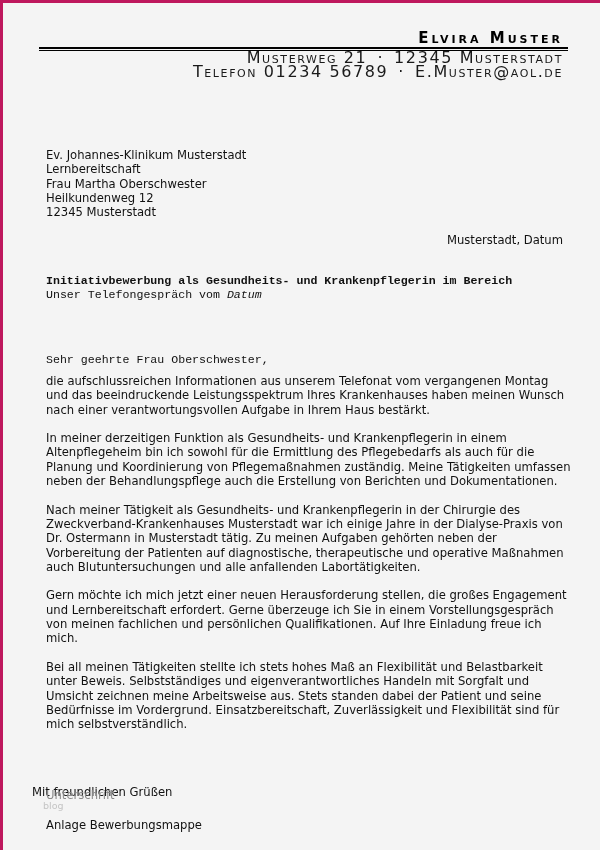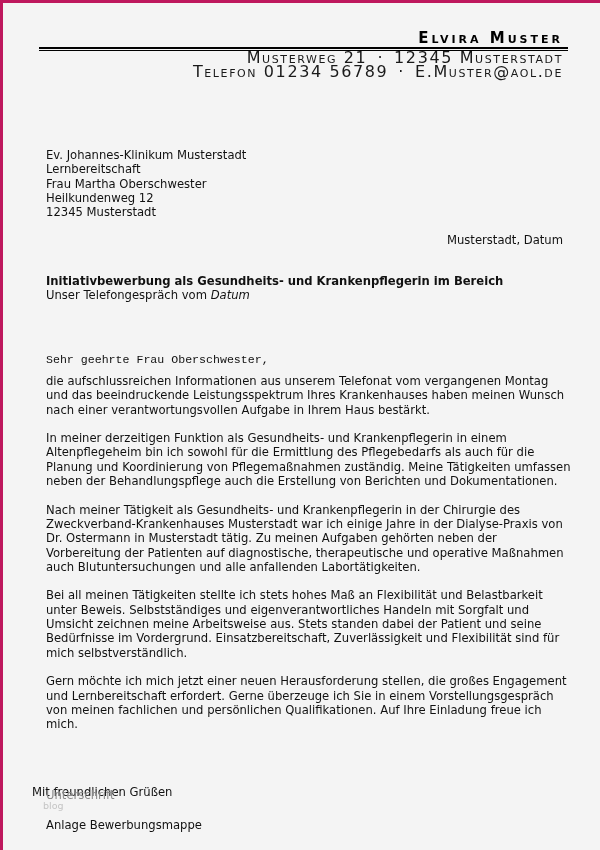--- a/index.html
+++ b/index.html
@@ -46,21 +46,21 @@
     .lh-line:first-of-type { margin-top: 1px; }
 
     .body-text {
       font-size: 11.6px;
       line-height: 14.3px;
       color: #111;
     }
     .recipient { position: absolute; left: 43px; top: 145px; }
     .recipient div { white-space: nowrap; }
     .date-line { position: absolute; right: 38px; top: 230px; }
-    .subject { position: absolute; left: 43px; top: 271px; width: 520px; }
+    .subject { position: absolute; left: 43px; top: 271px; width: 520px; font-family: Liberation Mono, monospace; }
     .subject .bold { font-weight: bold; }
     .salutation { position: absolute; left: 43px; top: 350px; font-family: Liberation Mono, monospace; }
     .paragraphs { position: absolute; left: 43px; top: 371px; width: 525px; }
     .paragraphs p { margin: 0 0 14.3px 0; }
     .closing { position: absolute; left: 29px; top: 743px; margin-top: 39px; }
     .signature {
       position: absolute; left: 43px; top: 785px;
       color: #8a8a8a; font-size: 11.6px; line-height: 14px;
     }
     .watermark {
@@ -99,22 +99,22 @@
     <div class="bold">Initiativbewerbung als Gesundheits- und Krankenpflegerin im Bereich</div>
     <div><span>Unser Telefongespräch vom </span><em>Datum</em></div>
   </div>
 
   <div class="salutation body-text">Sehr geehrte Frau Oberschwester,</div>
 
   <div class="paragraphs body-text">
     <p>die aufschlussreichen Informationen aus unserem Telefonat vom vergangenen Montag und das beeindruckende Leistungsspektrum Ihres Krankenhauses haben meinen Wunsch nach einer verantwortungsvollen Aufgabe in Ihrem Haus bestärkt.</p>
     <p>In meiner derzeitigen Funktion als Gesundheits- und Krankenpflegerin in einem Altenpflegeheim bin ich sowohl für die Ermittlung des Pflegebedarfs als auch für die Planung und Koordinierung von Pflegemaßnahmen zuständig. Meine Tätigkeiten umfassen neben der Behandlungspflege auch die Erstellung von Berichten und Dokumentationen.</p>
     <p>Nach meiner Tätigkeit als Gesundheits- und Krankenpflegerin in der Chirurgie des Zweckverband-Krankenhauses Musterstadt war ich einige Jahre in der Dialyse-Praxis von Dr. Ostermann  in Musterstadt tätig. Zu meinen Aufgaben gehörten neben der Vorbereitung der Patienten auf diagnostische, therapeutische und operative Maßnahmen auch Blutuntersuchungen und alle anfallenden Labortätigkeiten.</p>
+    <p>Gern möchte ich mich jetzt einer neuen Herausforderung stellen, die großes Engagement und Lernbereitschaft erfordert. Gerne überzeuge ich Sie in einem Vorstellungsgespräch von meinen fachlichen und persönlichen Qualifikationen. Auf Ihre Einladung freue ich mich.</p>
     <p>Bei all meinen Tätigkeiten stellte ich stets hohes Maß an Flexibilität und Belastbarkeit unter Beweis. Selbstständiges und eigenverantwortliches Handeln mit Sorgfalt und Umsicht zeichnen meine Arbeitsweise aus. Stets standen dabei der Patient und seine Bedürfnisse im Vordergrund. Einsatzbereitschaft, Zuverlässigkeit und Flexibilität sind für mich selbstverständlich.</p>
-    <p>Gern möchte ich mich jetzt einer neuen Herausforderung stellen, die großes Engagement und Lernbereitschaft erfordert. Gerne überzeuge ich Sie in einem Vorstellungsgespräch von meinen fachlichen und persönlichen Qualifikationen. Auf Ihre Einladung freue ich mich.</p>
   </div>
 
   <div class="closing body-text">Mit freundlichen Grüßen</div>
 
   <div class="signature">Unterschrift</div>
   <div class="watermark">blog</div>
 
   <div class="enclosure body-text">Anlage Bewerbungsmappe</div>
 
 </div>

